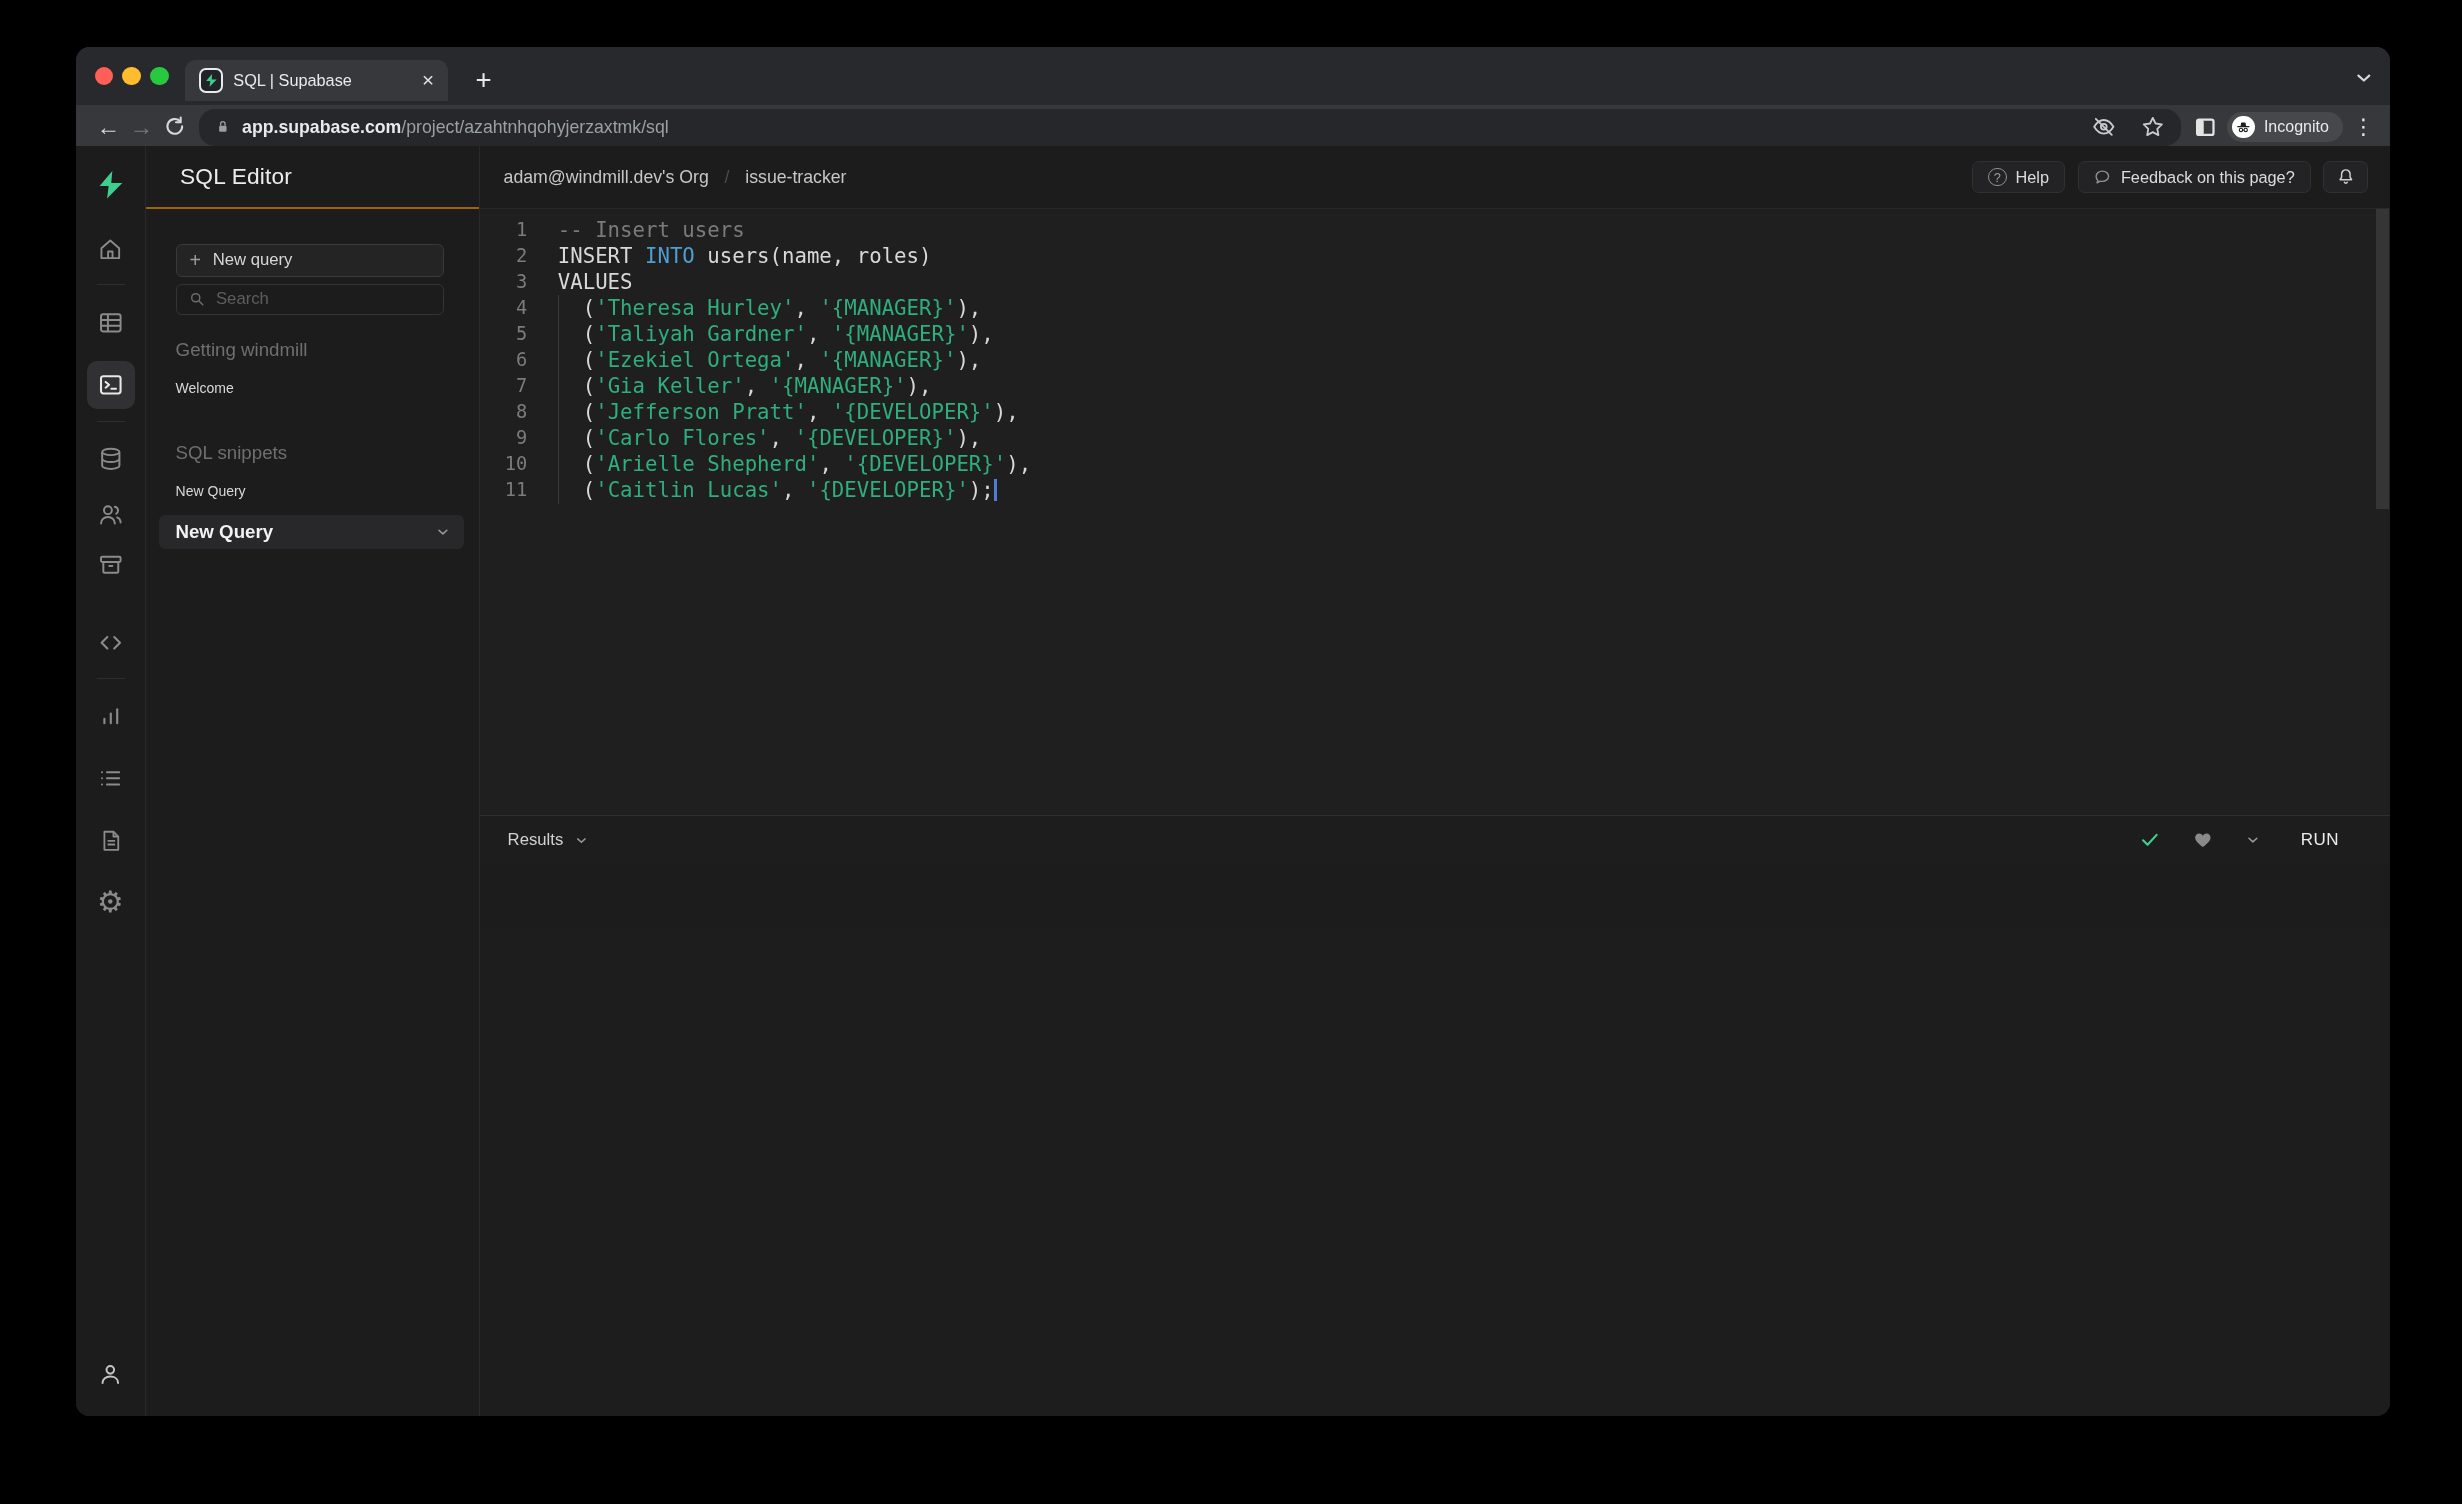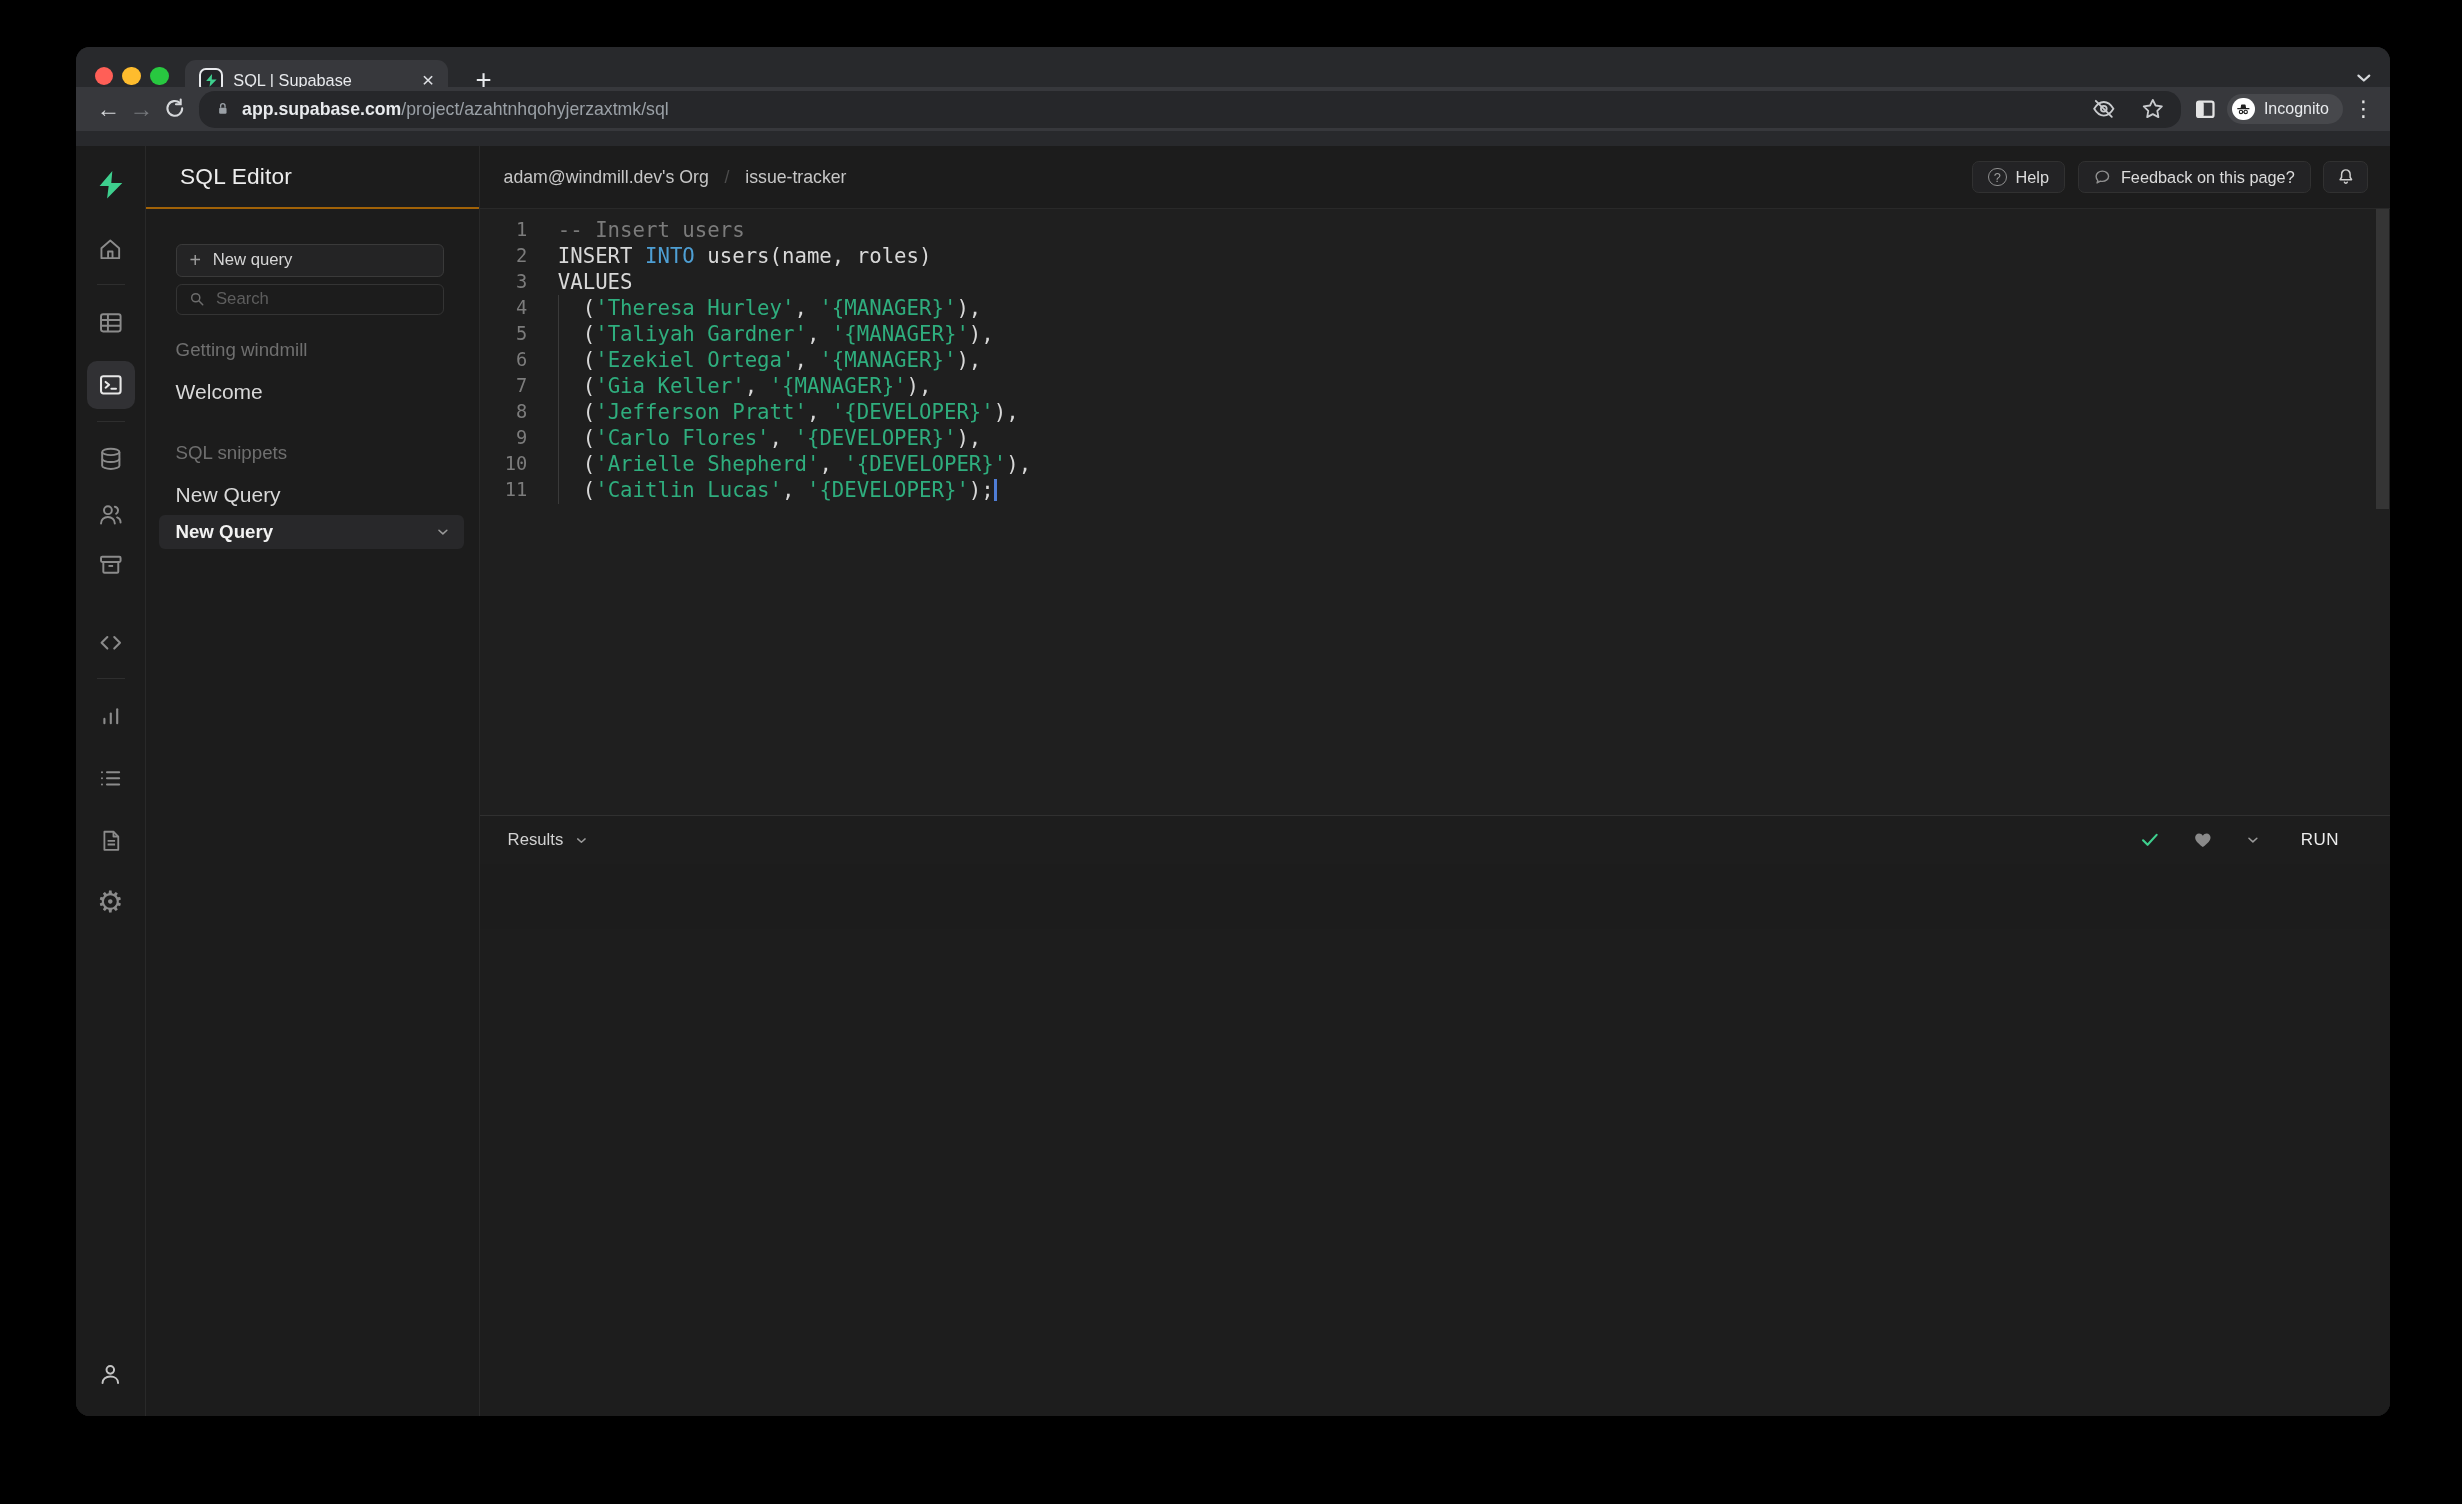--- a/index.html
+++ b/index.html
@@ -5,21 +5,21 @@
   * { margin:0; padding:0; box-sizing:border-box; }
   html,body { background:#000; }
   .stage { position:relative; width:2463px; height:1504px; background:#000; overflow:hidden;
            font-family:"Liberation Sans", sans-serif; }
 
   
   .window { position:absolute; left:76px; top:47px; width:2314px; height:1369px;
             background:#28292c; border-radius:13.8px; overflow:hidden; }
 
   
-  .tabstrip { position:relative; height:40px; background:#28292c; }
+  .tabstrip { position:relative; height:58px; background:#28292c; }
   .traffic { position:absolute; top:19.7px; left:18.7px; display:flex; gap:8.9px; }
   .traffic span { width:18.7px; height:18.7px; border-radius:50%; display:block; }
   .t-red{background:#ff5f57} .t-yellow{background:#febc2e} .t-green{background:#28c840}
   .tab { position:absolute; left:109px; top:12.8px; width:263px; height:41px; background:#37383c;
          border-radius:10.8px 10.8px 0 0; display:flex; align-items:center; padding:0 13.8px; }
   .favicon { width:24.6px; height:24.6px; border:2.5px solid #e8eaed; border-radius:6.9px;
              display:flex; align-items:center; justify-content:center; flex:0 0 auto; background:#222327; }
   .tab-title { margin-left:9.9px; font-size:16.3px; color:#e8eaed; white-space:nowrap; overflow:hidden; }
   .tab-close { margin-left:auto; color:#dfe1e5; font-size:20.7px; line-height:1; }
   .newtab-btn { position:absolute; left:388px; top:13.8px; width:39px; height:39px; color:#e8eaed;
@@ -66,21 +66,21 @@
   .newquery-btn { position:absolute; left:29.6px; top:98px; width:268px; height:32.5px; background:#242425;
                   border:1px solid #3a3a3a; border-radius:5.9px; display:flex; align-items:center;
                   gap:11.8px; padding-left:12.8px; color:#d6d6d6; font-size:16.7px; }
   .newquery-plus { color:#9c9c9c; font-size:19.7px; }
   .search-box { position:absolute; left:29.6px; top:138px; width:268px; height:30.5px; border:1px solid #343434;
                 border-radius:5.9px; display:flex; align-items:center; padding-left:11.8px; gap:9.9px; }
   .search-box input { background:transparent; border:none; outline:none; color:#bdbdbd; font-size:16.7px;
                       width:197px; font-family:"Liberation Sans", sans-serif; }
   .search-box input::placeholder { color:#5e5e5e; }
   .section-label { position:absolute; left:29.6px; color:#6f6f6f; font-size:18.7px; }
-  .nav-item { position:absolute; left:29.6px; color:#d9d9d9; font-size:21px; }
+  .nav-item { position:absolute; left:29.6px; color:#d9d9d9; font-size:14px; }
   .nav-selected { position:absolute; left:12.8px; right:14.8px; top:369px; height:34px; background:#28282a;
                   border-radius:5.9px; display:flex; align-items:center; justify-content:space-between;
                   padding:0 13.8px 0 16.7px; }
   .nav-selected .lbl { color:#f2f2f2; font-size:18.7px; font-weight:bold; }
 
   
   .main { position:absolute; left:404px; top:0; width:1910px; height:100%; }
   .main-header { height:63px; border-bottom:1px solid #292929; display:flex; align-items:center;
                  padding:0 21.7px 0 23.6px; }
   .crumb-org, .crumb-project { color:#c7c7c7; font-size:17.7px; }

